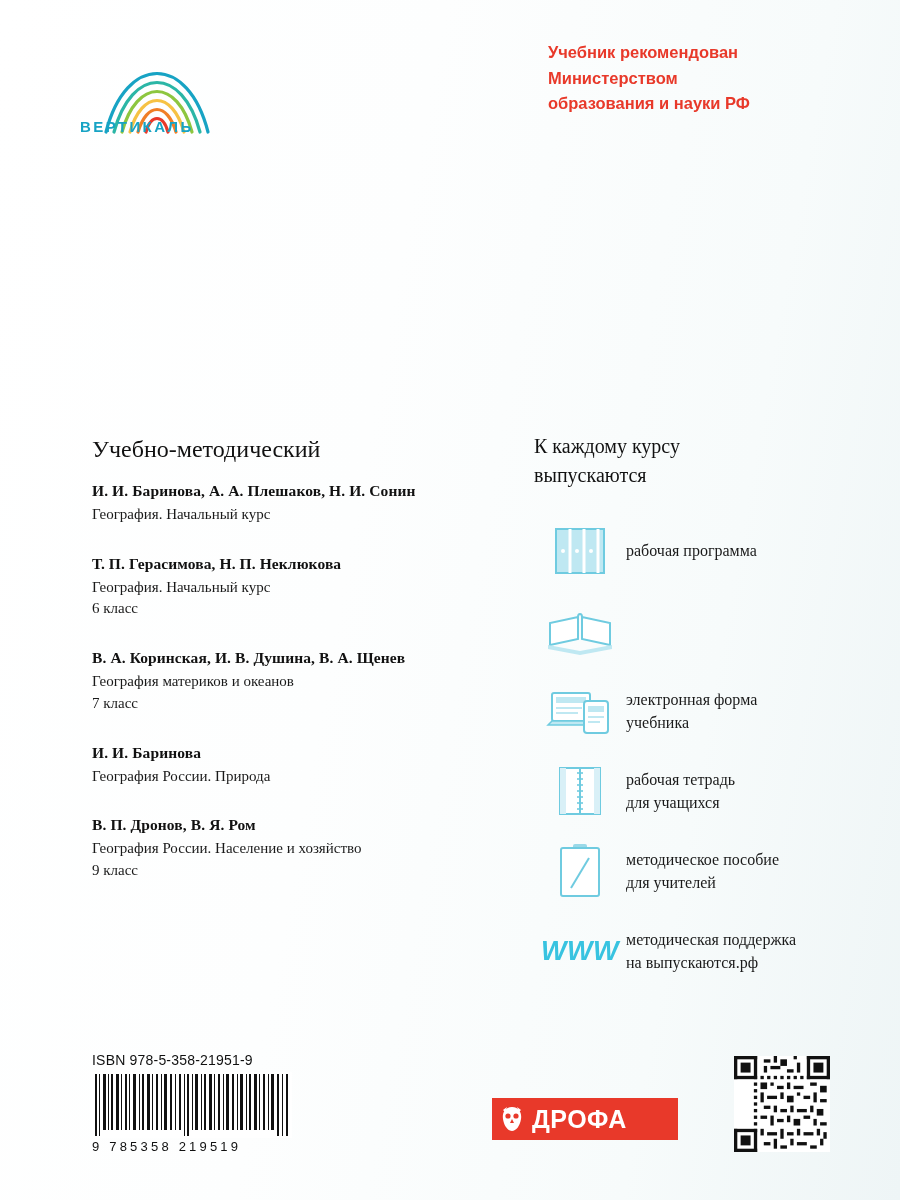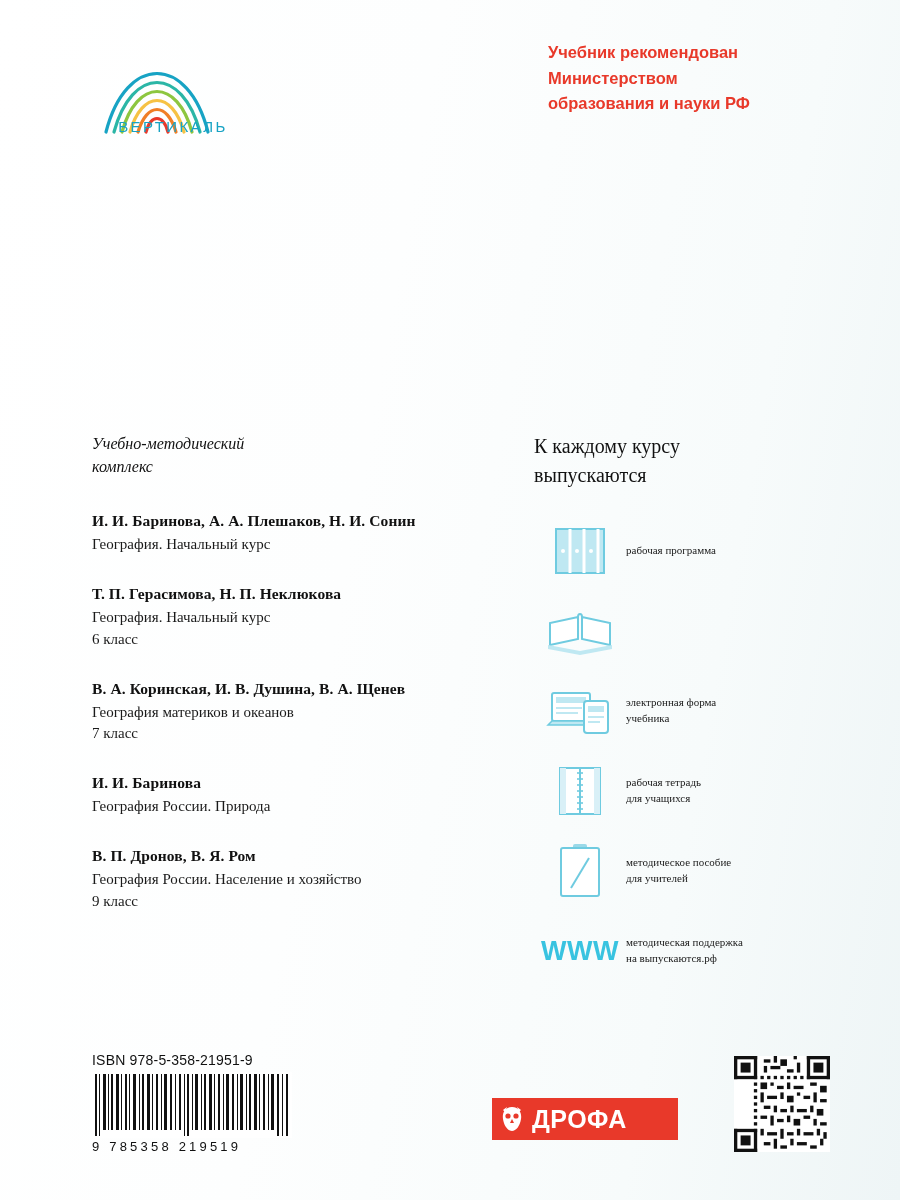--- a/index.html
+++ b/index.html
@@ -24,27 +24,26 @@
   .vertikal-logo {
     position: absolute;
     left: 92px;
     top: 36px;
     width: 130px;
     height: 110px;
   }
   .vertikal-logo svg { display: block; }
   .vertikal-word {
     position: absolute;
-    left: 108px;
+    left: 80px;
     top: 118px;
     width: 130px;
-    text-align: center;
     font-family: "Liberation Sans", sans-serif;
     font-size: 15px;
-    font-weight: normal;
+    font-weight: bold;
     letter-spacing: 2.4px;
     color: #17a3c4;
   }
   
   .recommend {
     position: absolute;
     left: 548px;
     top: 40px;
     width: 320px;
     font-family: "Liberation Sans", sans-serif;
@@ -55,25 +54,24 @@
   }
   
   .umk {
     position: absolute;
     left: 92px;
     top: 432px;
     width: 350px;
   }
   .umk-title {
     font-family: "Liberation Serif", serif;
-    font-size: 16px;
+    font-size: 24px;
     line-height: 1.45;
     color: #111;
-    margin-bottom: 34px;
-    font-style: italic;
+    margin-bottom: 15px;
   }
   .umk-entry {
     margin-bottom: 29px;
   }
   .umk-authors {
     font-size: 15.5px;
     font-weight: bold;
     color: #111;
     margin-bottom: 4px;
     letter-spacing: 0.1px;
@@ -106,23 +104,24 @@
     align-items: center;
     min-height: 62px;
     margin-bottom: 18px;
   }
   .course-icon {
     width: 92px;
     flex: 0 0 92px;
     display: flex;
     align-items: center;
     justify-content: center;
+    font-style: italic;
   }
   .course-label {
-    font-size: 11px;
+    font-size: 16px;
     line-height: 1.45;
     color: #1a1a1a;
   }
   .www-text {
     font-family: "Liberation Sans", sans-serif;
     font-size: 27px;
     font-weight: bold;
     color: #38c3e0;
     letter-spacing: 0.5px;
   }
@@ -207,21 +206,20 @@
 
   <div class="recommend">
     <div>Учебник рекомендован</div>
     <div>Министерством</div>
     <div>образования и науки РФ</div>
   </div>
 
   <div class="umk">
     <div class="umk-title">
       <div>Учебно-методический</div>
-      <div>комплекс</div>
     </div>
 
     <div class="umk-entry">
       <div class="umk-authors">И. И. Баринова, А. А. Плешаков, Н. И. Сонин</div>
       <div class="umk-book">География. Начальный курс</div>
     </div>
 
     <div class="umk-entry">
       <div class="umk-authors">Т. П. Герасимова, Н. П. Неклюкова</div>
       <div class="umk-book">География. Начальный курс</div>

